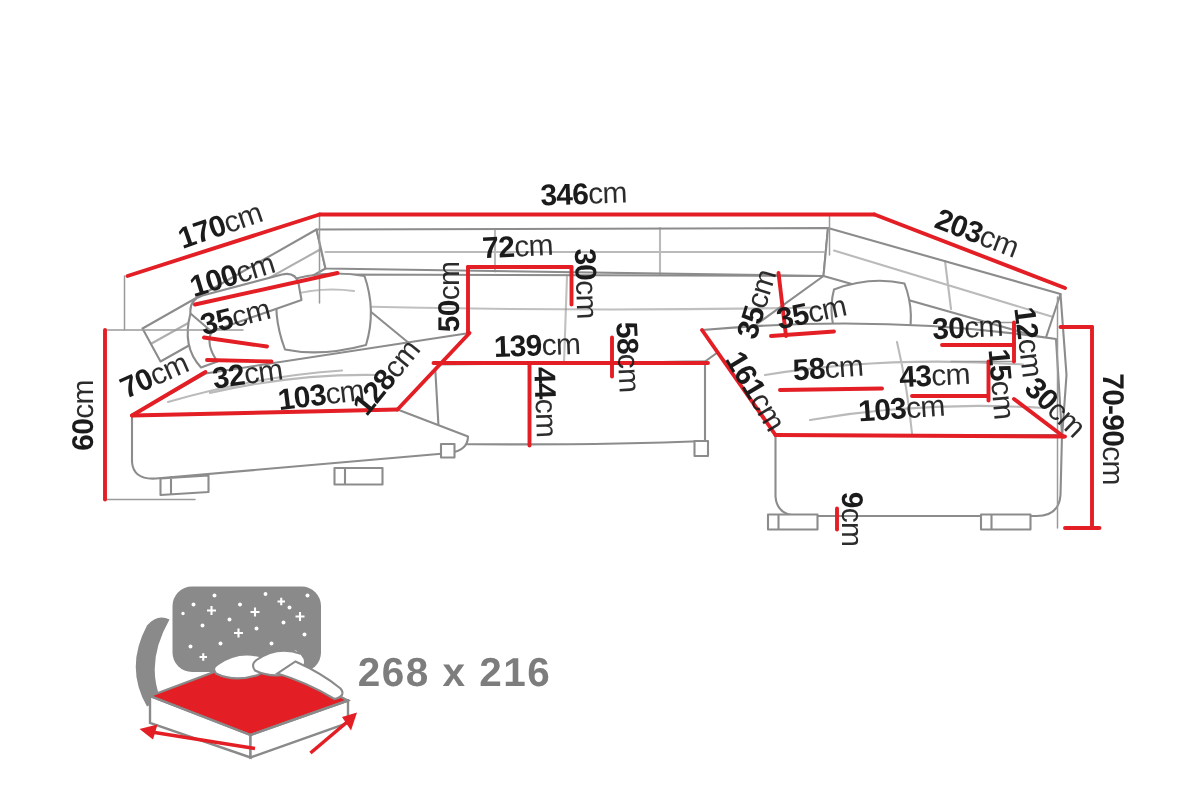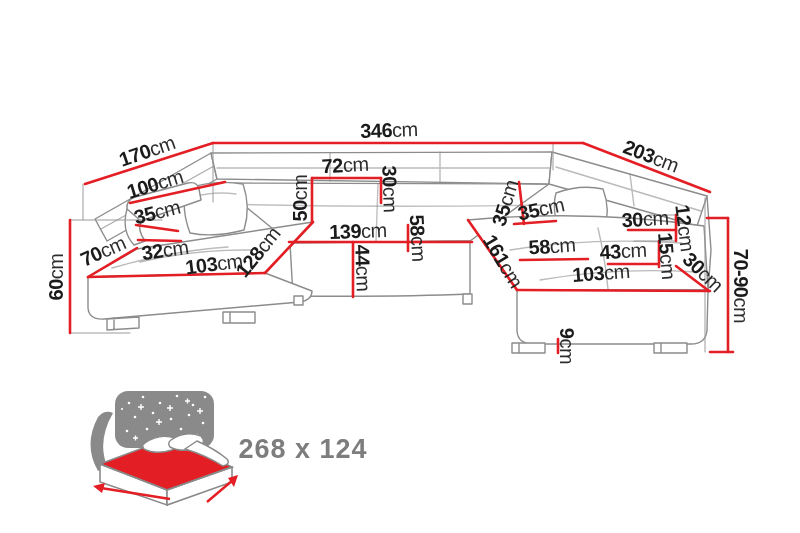--- a/index.html
+++ b/index.html
@@ -178,14 +178,14 @@
       <path d="M112,58 Q130,66 142,76 Q146,81 138,83 Q120,72 100,66 Z" fill="#ffffff" stroke="#8a8a8a" stroke-width="1.4"></path>
     </g>
     <g stroke="#e31e24" stroke-width="2.4" fill="#e31e24">
       <path d="M85,116 L16,105" fill="none"></path>
       <path d="M8,103 L20,100 L17,110 Z" stroke="none"></path>
       <path d="M122,119 L148,97" fill="none"></path>
       <path d="M153,92 L143,95 L149,104 Z" stroke="none"></path>
     </g>
   </svg>
 
-  <div id="size-label">268 x 124</div>
+  <div id="size-label">268 x 216</div>
 </div>
 
 </body></html>

